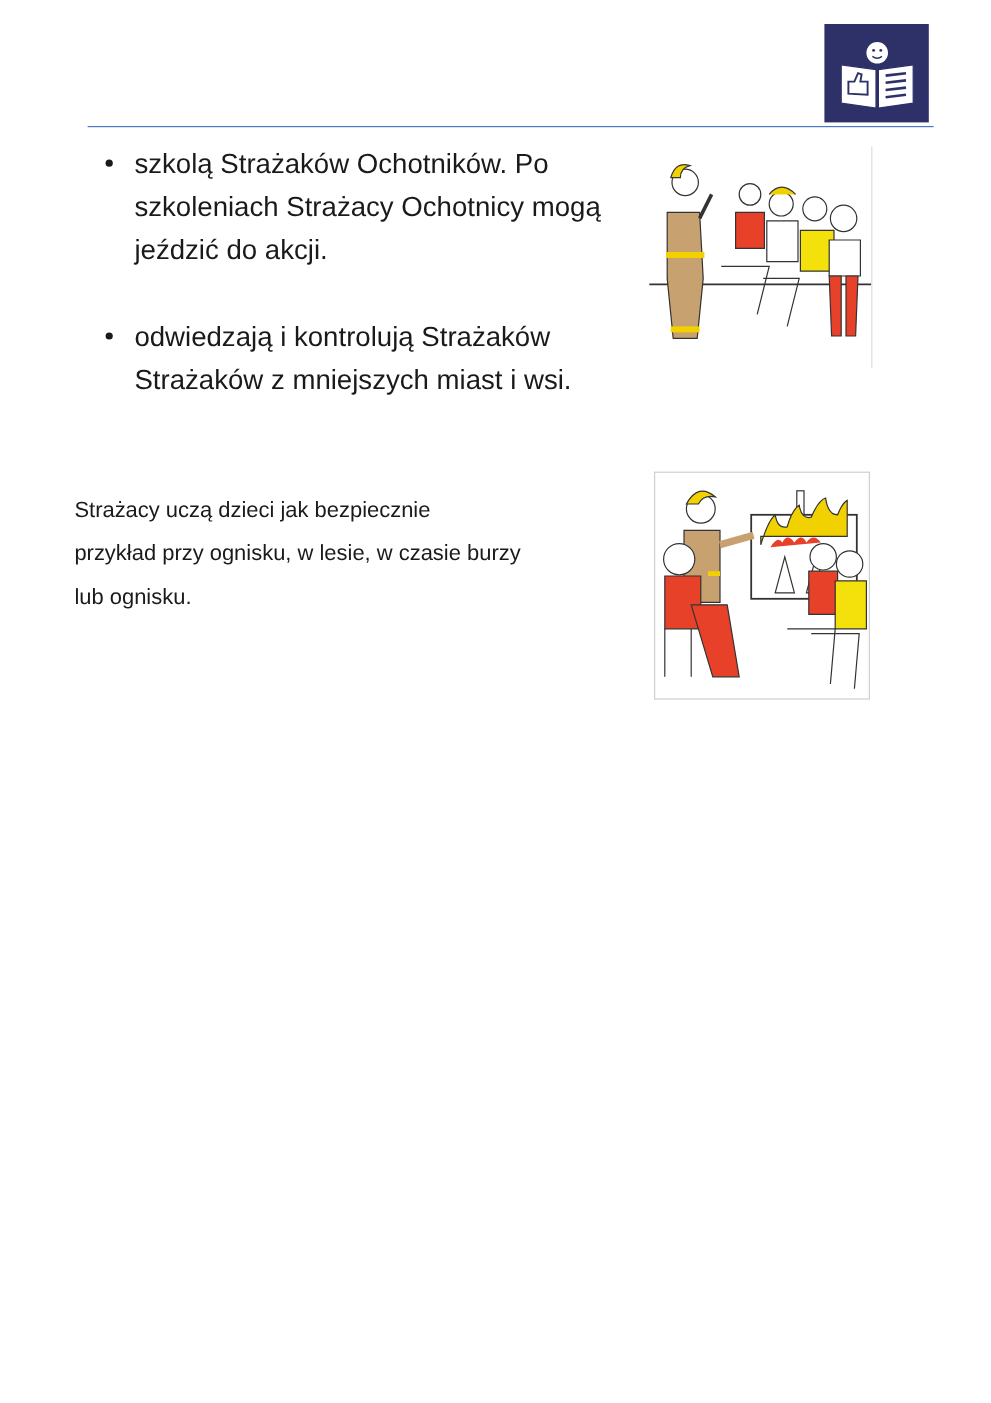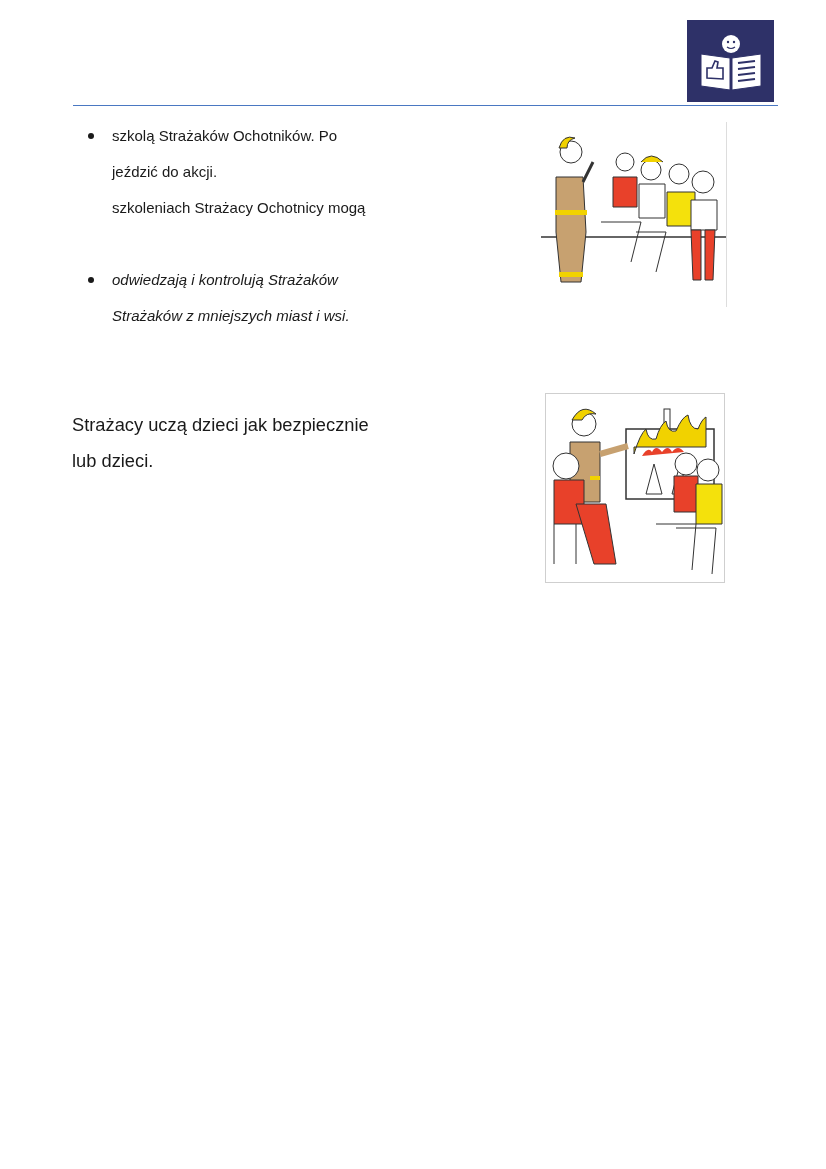--- a/index.html
+++ b/index.html
@@ -4,25 +4,25 @@
 <style>
   html, body { margin: 0; padding: 0; background: #ffffff; }
   body { width: 826px; height: 1169px; position: relative; overflow: hidden;
          font-family: "Liberation Sans", sans-serif; color: #1a1a1a; }
   .logo { position: absolute; left: 687px; top: 20px; width: 87px; height: 82px;
           background: #2e3168; }
   .logo svg { display: block; }
   .rule { position: absolute; left: 73px; top: 105px; width: 705px; height: 0;
           border-top: 1.5px solid #4a78c2; }
   .bullets { position: absolute; left: 86px; top: 118px; width: 420px; margin: 0; padding: 0; list-style: none; }
-  .bullets li { position: relative; padding-left: 26px; font-size: 15px; line-height: 36px; }
+  .bullets li { position: relative; padding-left: 26px; font-size: 23px; line-height: 36px; }
   .bullets li::before { content: ""; position: absolute; left: 2px; top: 15px; width: 6px; height: 6px;
                         border-radius: 50%; background: #1a1a1a; }
-  .bullets li + li { margin-top: 36px; font-style: italic; }
-  .para { position: absolute; left: 72px; top: 407px; width: 440px; font-size: 18.3px; line-height: 36px; margin: 0; }
+  .bullets li + li { margin-top: 36px; }
+  .para { position: absolute; left: 62px; top: 407px; width: 440px; font-size: 18.3px; line-height: 36px; margin: 0; }
   .pic { position: absolute; background: #fff; }
   .pic1 { left: 541px; top: 122px; width: 185px; height: 185px; border-right: 1px solid #ddd; }
   .pic2 { left: 545px; top: 393px; width: 178px; height: 188px; border: 1px solid #cfcfcf; }
   .pic svg { display: block; width: 100%; height: 100%; }
 </style>
 </head>
 <body>
 
 <div class="logo">
   <svg width="87" height="82" viewBox="0 0 87 82">
@@ -38,32 +38,33 @@
     <line x1="51" y1="55" x2="68" y2="53" stroke="#2e3168" stroke-width="2.2"></line>
     <line x1="51" y1="61" x2="68" y2="59" stroke="#2e3168" stroke-width="2.2"></line>
   </svg>
 </div>
 
 <div class="rule"></div>
 
 <ul class="bullets">
   <li>
     <div>szkolą Strażaków Ochotników. Po</div>
+    <div>szkoleniach Strażacy Ochotnicy mogą</div>
     <div>jeździć do akcji.</div>
-    <div>szkoleniach Strażacy Ochotnicy mogą</div>
   </li>
   <li>
     <div>odwiedzają i kontrolują Strażaków</div>
     <div>Strażaków z mniejszych miast i wsi.</div>
   </li>
 </ul>
 
 <div class="para">
   <div>Strażacy uczą dzieci jak bezpiecznie</div>
-  <div>lub dzieci.</div>
+  <div>przykład przy ognisku, w lesie, w czasie burzy</div>
+  <div>lub ognisku.</div>
 </div>
 
 <div class="pic pic1">
   <svg viewBox="0 0 185 185">
     <line x1="0" y1="115" x2="185" y2="115" stroke="#333" stroke-width="1.5"></line>
 
     <circle cx="30" cy="30" r="11" fill="#fff" stroke="#333"></circle>
     <path d="M18 26 q4 -14 16 -10 q-8 2 -8 10 z" fill="#f1d200" stroke="#333"></path>
     <path d="M15 55 L42 55 L45 110 L40 160 L20 160 L15 110 Z" fill="#c7a170" stroke="#333"></path>
     <rect x="14" y="88" width="32" height="5" fill="#f1d200"></rect>

